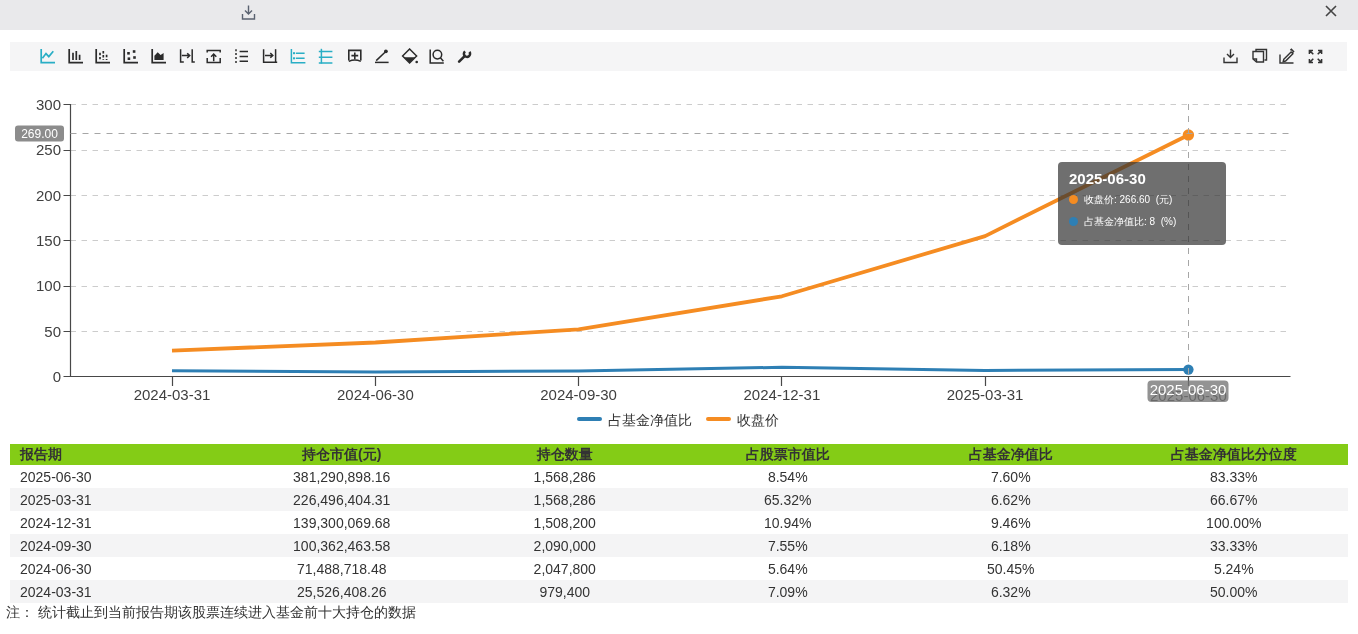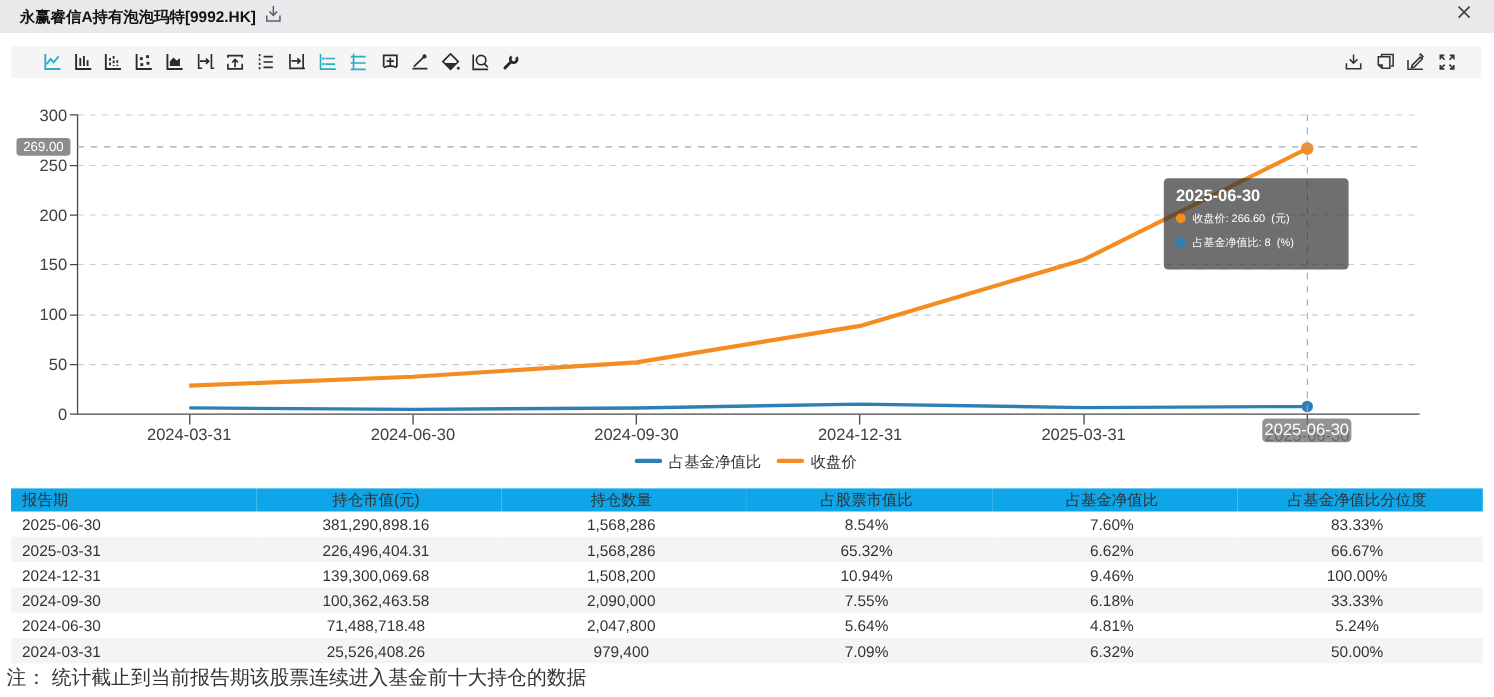--- a/index.html
+++ b/index.html
@@ -11,31 +11,30 @@
     font-size:14px; font-weight:bold; color:#111; }
   #toolbar { position:absolute; left:10px; top:42px; width:1337px; height:29px; background:#f5f5f6; }
   .ticon { position:absolute; top:48px; width:17px; height:17px; }
   #tooltip { position:absolute; left:1058px; top:162px; width:168px; height:83px;
     background:rgba(50,50,50,0.70); border-radius:4px; color:#fff; z-index:5; }
   #tooltip .tt-title { margin:8px 0 3px 11px; font-size:15px; font-weight:bold; }
   #tooltip .tt-row { margin:2px 0 0 11px; font-size:10px; height:20px; line-height:20px; white-space:nowrap; }
   .dot { display:inline-block; width:9px; height:9px; border-radius:50%; margin-right:6px; vertical-align:-1px;}
   #htable { position:absolute; left:10px; top:444px; width:1338px; border-collapse:collapse;
     font-size:14px; color:#333; table-layout:fixed; }
-  #htable th { background:#0ea5e9; font-weight:normal; height:21px; }
+  #htable th { background:#84cc16; font-weight:bold; height:21px; }
   #htable td { height:23px; }
   #htable th, #htable td { padding:0 5.5px 0 0; text-align:center; white-space:nowrap; }
   #htable th:first-child, #htable td:first-child { text-align:left; padding-left:10px; }
   #htable tr.z td { background:#f4f4f5; }
-  #note { position:absolute; left:6px; top:604px; font-size:18px; color:#333; }
+  #note { position:absolute; left:6px; top:604px; font-size:14px; color:#333; }
 </style>
 </head>
 <body>
 <div id="titlebar">
-  <span id="title">永赢睿信A持有泡泡玛特[9992.HK]</span>
   <svg class="abs" style="left:240px;top:4px" width="17" height="17" viewBox="0 0 17 17" fill="none" stroke="#5a6270" stroke-width="1.4">
     <path d="M8.5 1.5 V9.5 M5 6.5 L8.5 10 L12 6.5"></path>
     <path d="M2.5 10 V15 H14.5 V10"></path>
   </svg>
   <svg class="abs" style="left:1325px;top:5px" width="12" height="12" viewBox="0 0 12 12" stroke="#444" stroke-width="1.6">
       <path d="M1 1 L11 11 M11 1 L1 11"></path>
     </svg>
 </div>
 
 <div id="toolbar"></div>
@@ -244,21 +243,21 @@
         <td>2,090,000</td>
         <td>7.55%</td>
         <td>6.18%</td>
         <td>33.33%</td>
       </tr>
   <tr>
         <td>2024-06-30</td>
         <td>71,488,718.48</td>
         <td>2,047,800</td>
         <td>5.64%</td>
-        <td>4.81%</td>
+        <td>50.45%</td>
         <td>5.24%</td>
       </tr>
   <tr class="z">
         <td>2024-03-31</td>
         <td>25,526,408.26</td>
         <td>979,400</td>
         <td>7.09%</td>
         <td>6.32%</td>
         <td>50.00%</td>
       </tr>

